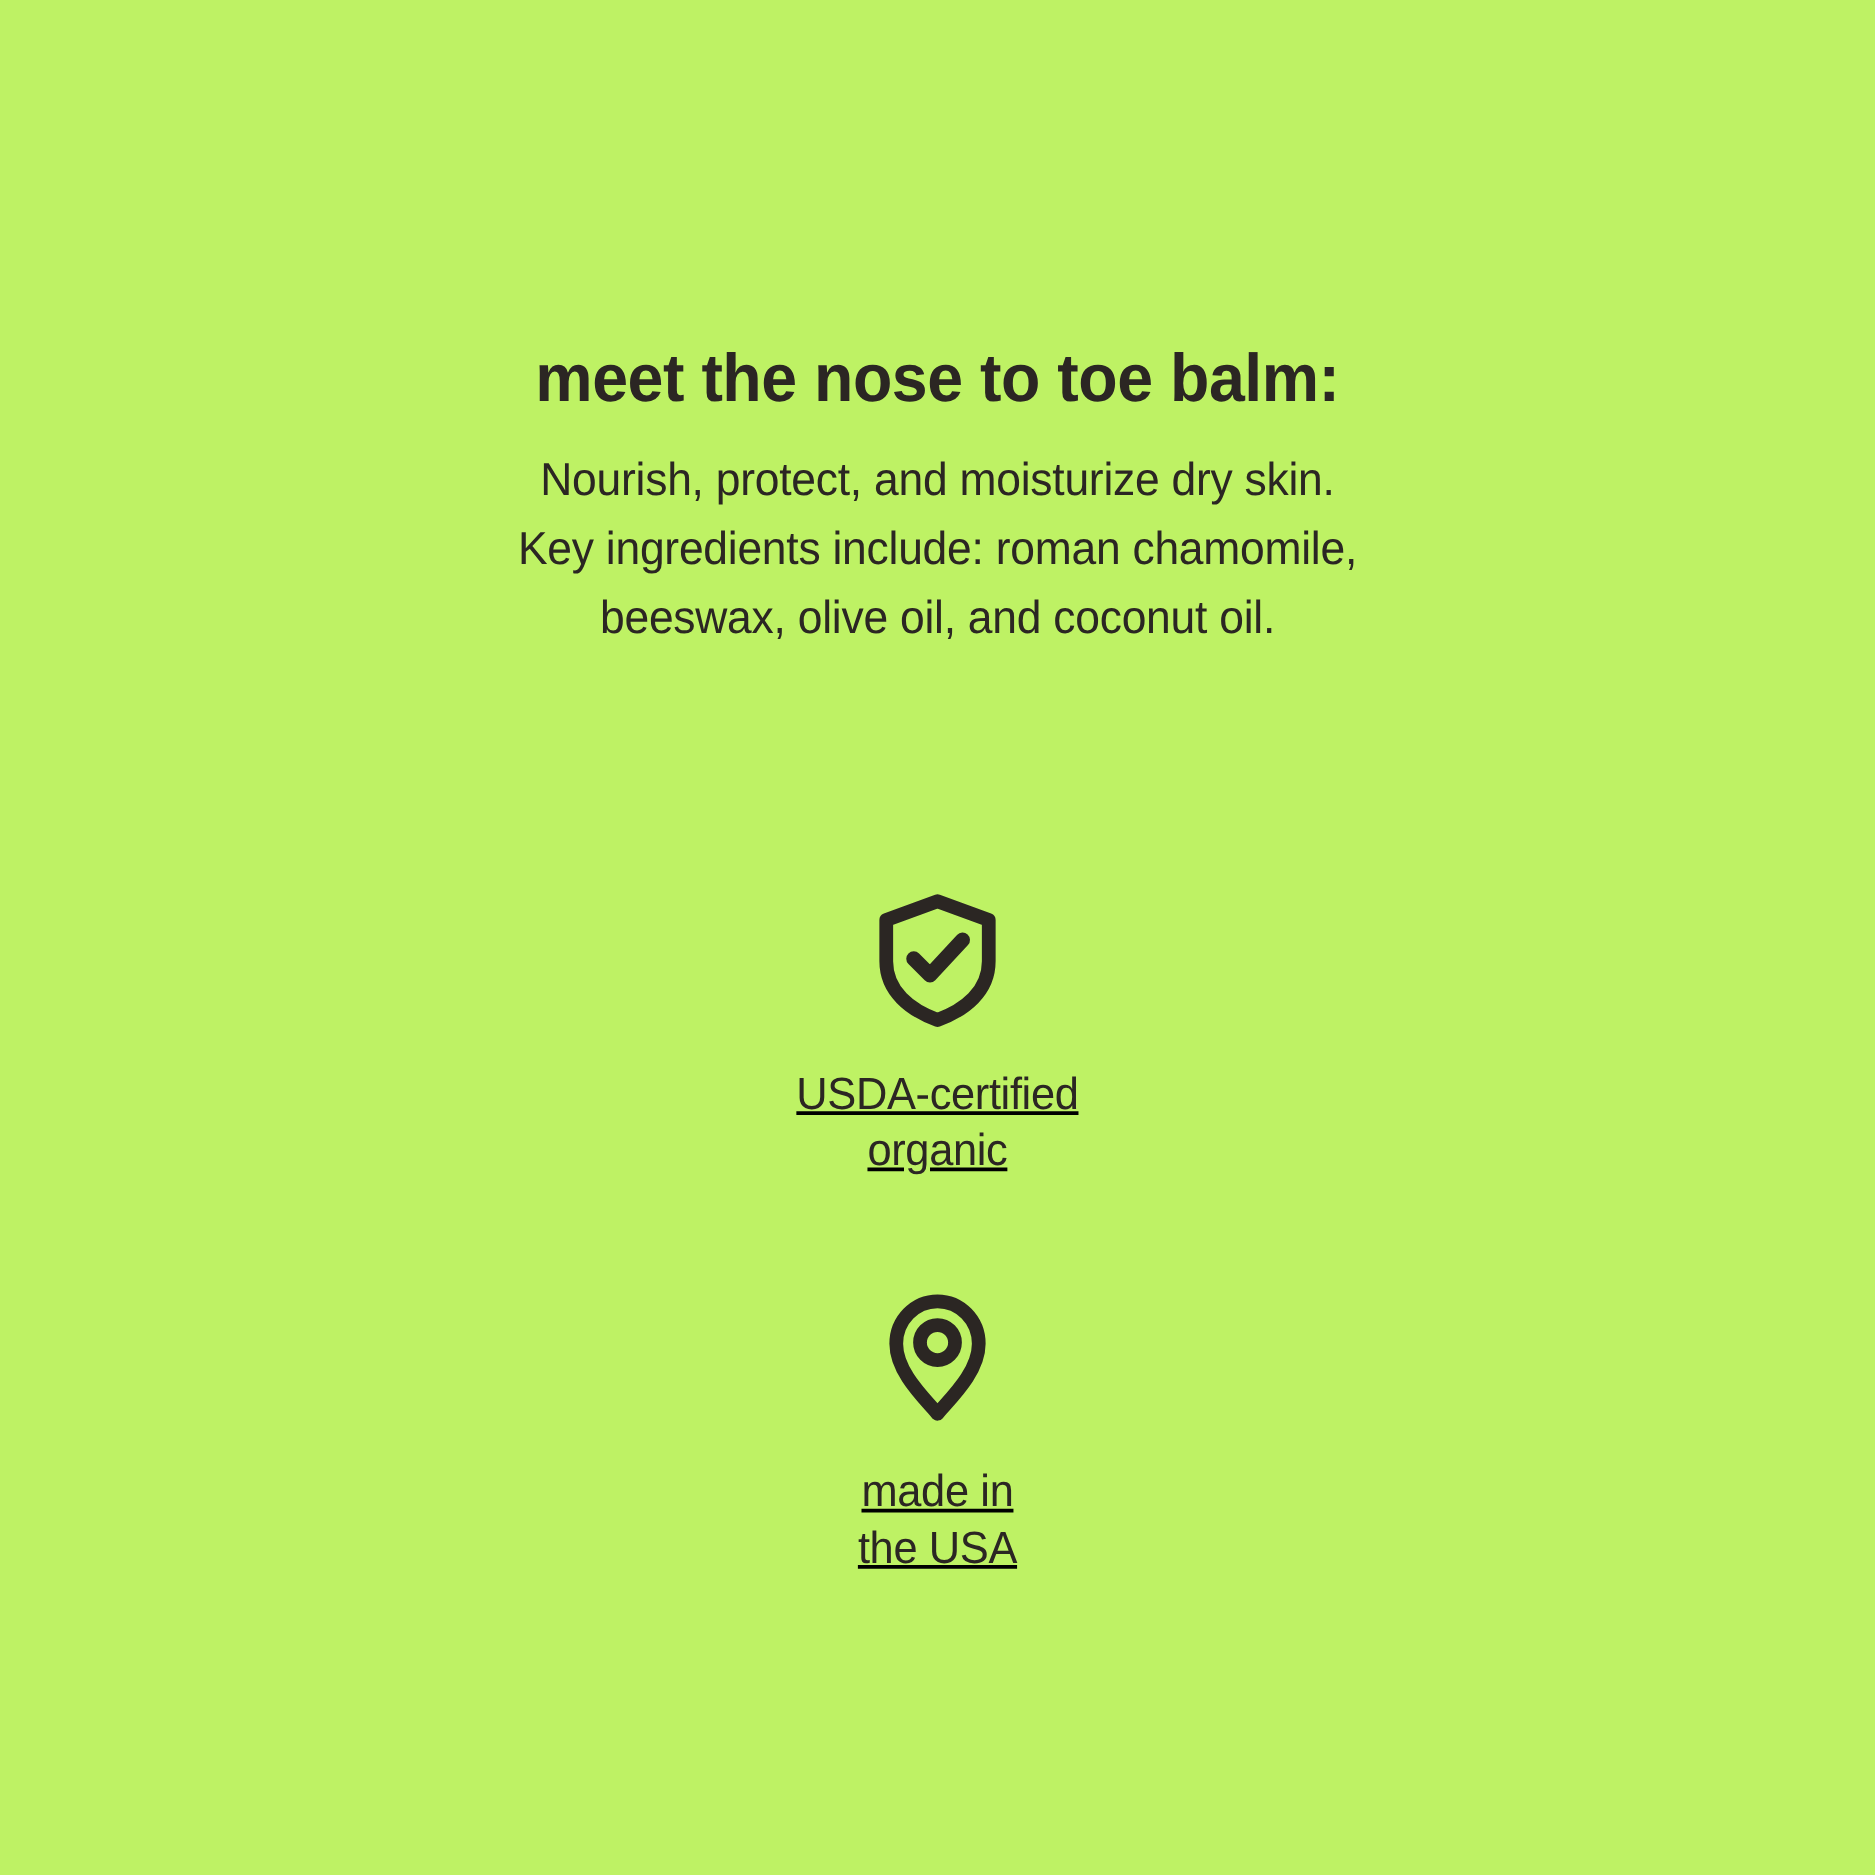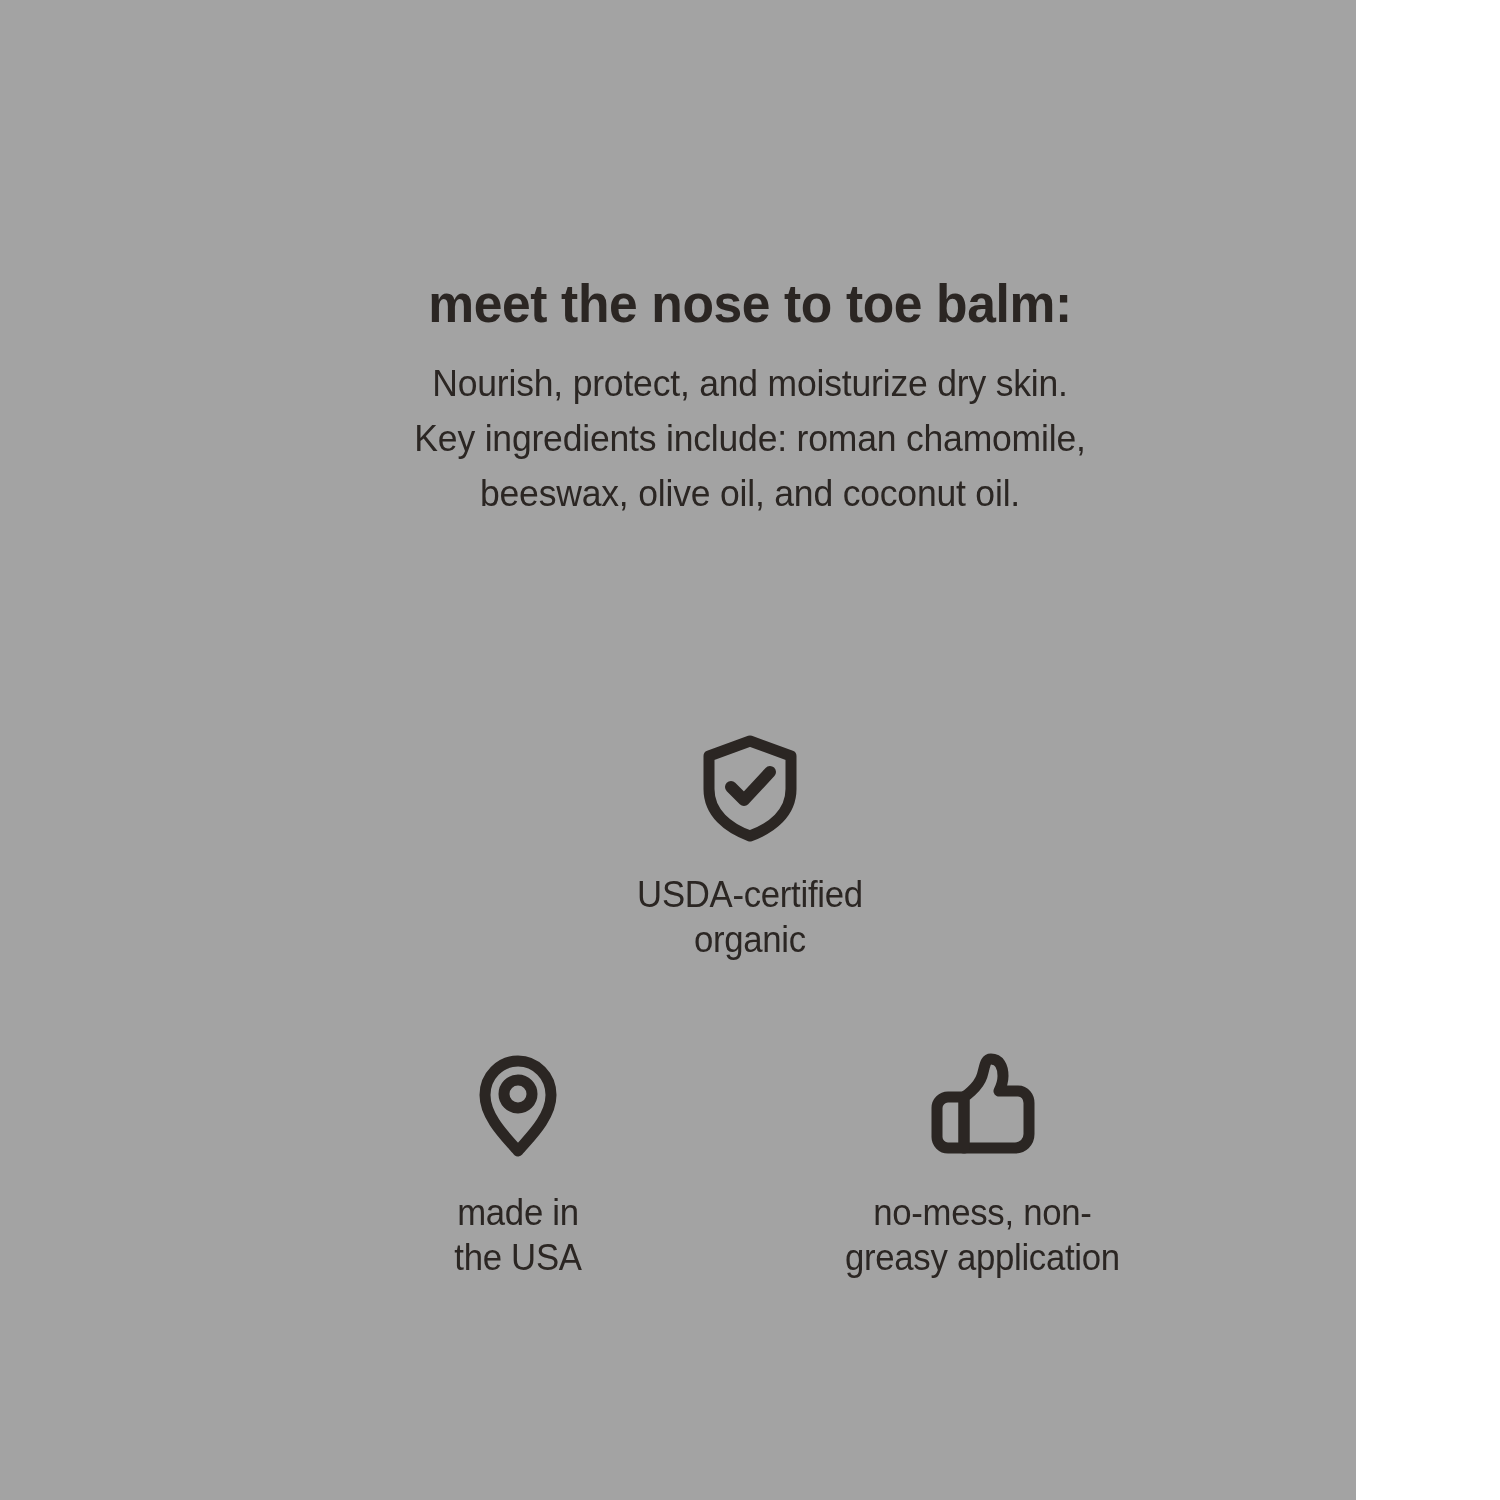--- a/index.html
+++ b/index.html
@@ -3,22 +3,22 @@
 <meta charset="utf-8">
 <style>
   * { margin:0; padding:0; box-sizing:border-box; }
   html, body {
     width:1500px; height:1500px;
     background:#ffffff;
     font-family:"Liberation Sans", sans-serif;
   }
   #page {
     position:relative;
-    width:1356px; height:1500px;
-    background:#a3a3a3;
+    width:1500px; height:1500px;
+    background:#bef264;
     overflow:hidden;
   }
 
   
   .header-block {
     position:absolute;
     left:0; top:272px;
     width:1500px;
     text-align:center;
   }
@@ -41,22 +41,23 @@
     letter-spacing:-0.2px;
     color:#2b2623;
     transform:scaleX(0.96);
     transform-origin:center;
   }
   .subcopy .line { display:block; }
 
   
   .badge-rows {
     position:absolute;
-    left:0; top:732px;
+    left:0; top:712px;
     width:1500px;
+    text-decoration:underline;
   }
   .badge-row {
     display:flex;
     justify-content:center;
     align-items:flex-start;
   }
   .badge-row.row-1 { gap:104px; }
   .badge-row.row-2 { margin-top:88px; gap:128px; }
 
   .badge {
@@ -126,28 +127,18 @@
         <div class="badge-icon">
           <svg width="112" height="112" viewBox="0 0 112 112" fill="none">
             <path d="M56 11 C74 11 89 26 89 45 C89 68 66 89 56 101 C46 89 23 68 23 45 C23 26 38 11 56 11 Z" stroke="#2b2623" stroke-width="11" stroke-linejoin="round" fill="none"></path>
             <circle cx="56" cy="44" r="14" stroke="#2b2623" stroke-width="11" fill="none"></circle>
           </svg>
         </div>
         <div class="badge-label">made in
 the USA</div>
       </div>
 
-      <div class="badge">
-        <div class="badge-icon">
-          <svg width="112" height="112" viewBox="0 0 112 112" fill="none">
-            <path d="M38 47 C38 47 52 38 56 26 C59 16 59 9 65 9 C73 9 77 16 77 26 C77 33 73 41 73 41 L92 41 C99 41 103 47 103 53 L103 84 C103 92 97 98 89 98 L38 98 Z" stroke="#2b2623" stroke-width="11" stroke-linejoin="round" fill="none"></path>
-            <path d="M22 47 L38 47 L38 98 L22 98 C16 98 11 93 11 87 L11 58 C11 52 16 47 22 47 Z" stroke="#2b2623" stroke-width="11" stroke-linejoin="round" fill="none"></path>
-          </svg>
-        </div>
-        <div class="badge-label">no-mess, non-
-greasy application</div>
-      </div>
 
     </div>
 
   </div>
 
 </div>
 
 </body></html>

